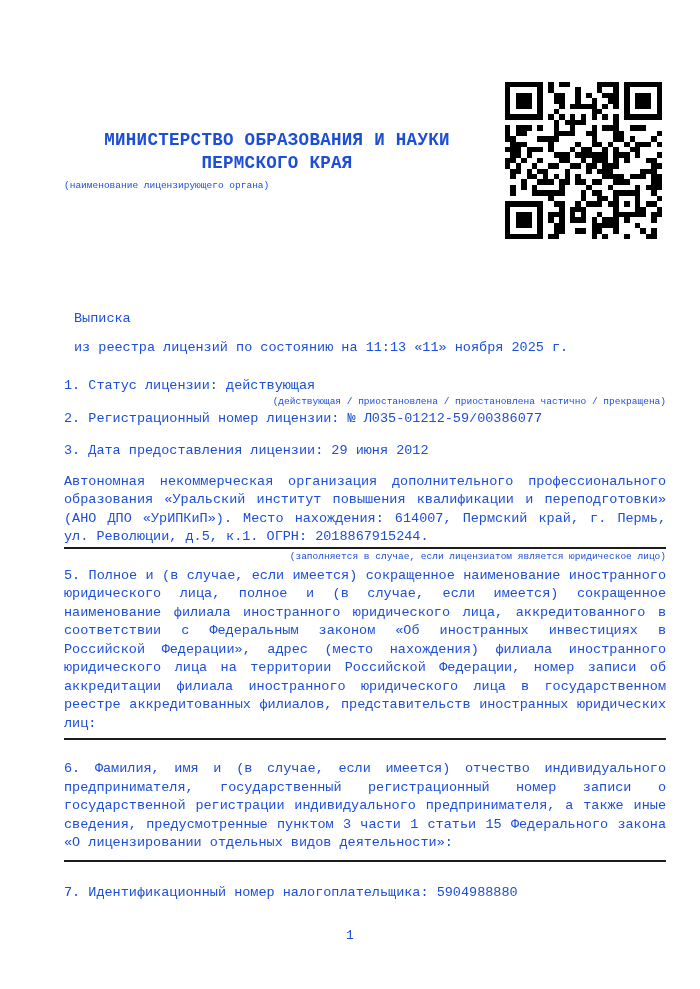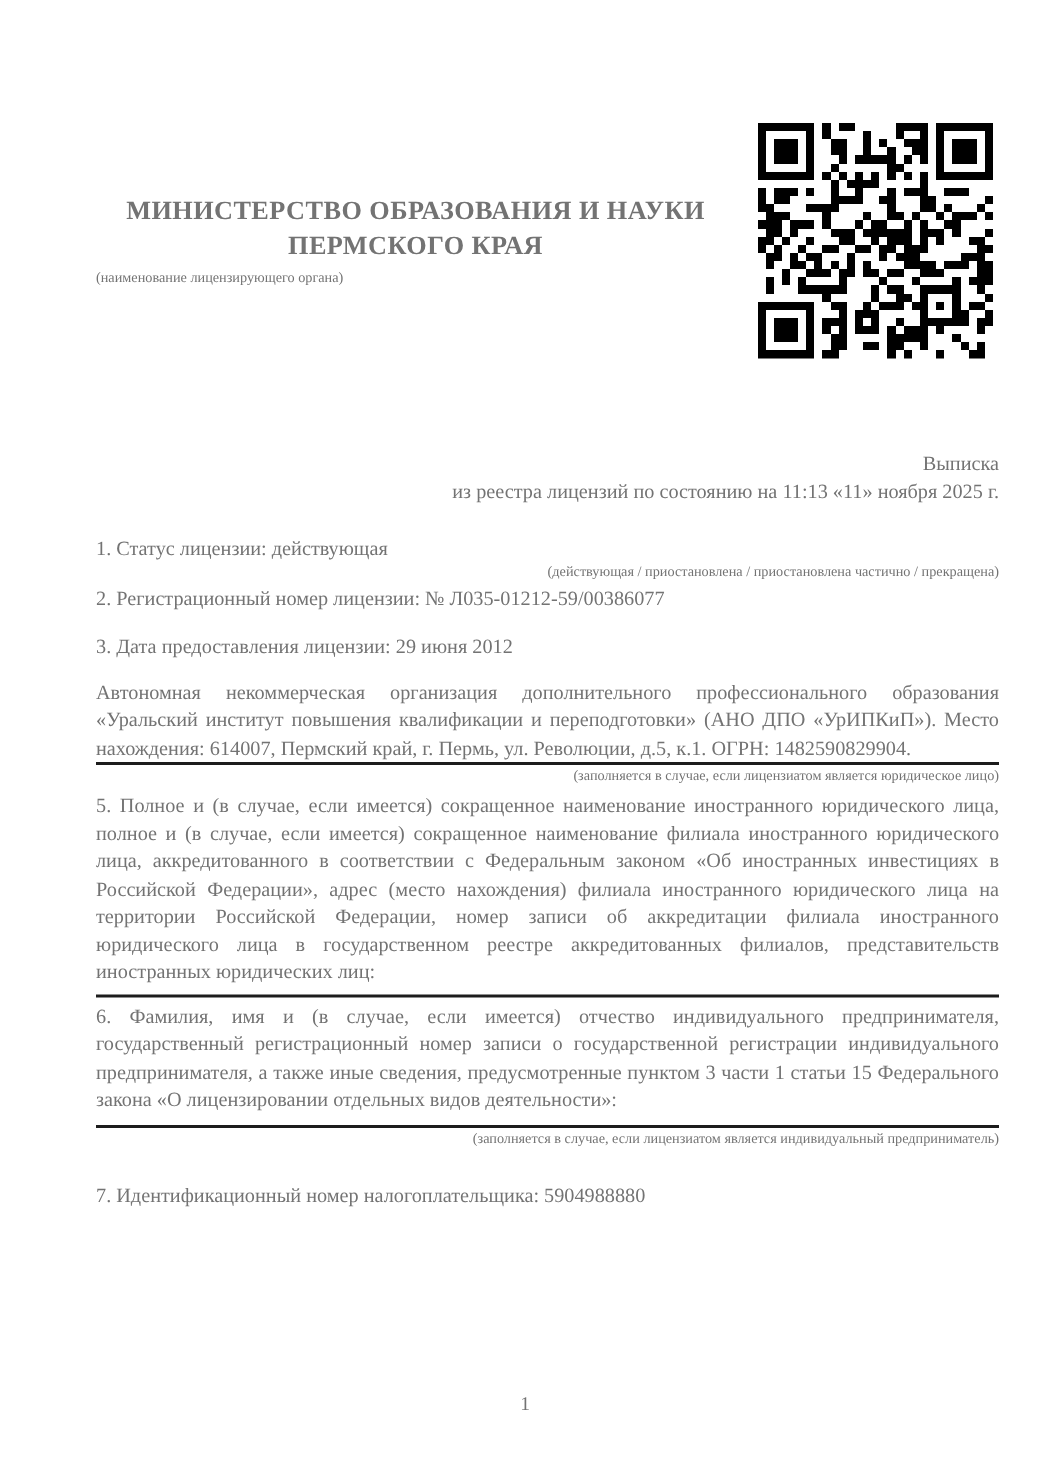--- a/index.html
+++ b/index.html
@@ -1,21 +1,21 @@
 <!DOCTYPE html>
 <html lang="ru"><head>
 <meta charset="utf-8">
 <style>
   html,body{margin:0;padding:0;background:#ffffff;}
   .page{
     position:relative;
     width:700px;height:989px;
     background:#ffffff;
-    color:#737373;
-    font-family:Liberation Serif, serif;
+    color:#1d4ed8;
+    font-family:Liberation Mono, monospace;
     overflow:hidden;
   }
   
   .ministry{
     position:absolute;top:129px;left:64px;width:426px;
     text-align:center;font-weight:bold;
     font-size:17.5px;line-height:23px;
     letter-spacing:.3px;
   }
   .ministry-caption{
@@ -24,29 +24,29 @@
   }
   .qr{
     position:absolute;top:82px;left:505px;width:157px;height:157px;
   }
   .qr svg{display:block;}
   
   .flow{
     position:absolute;top:300px;left:64px;width:602px;
     font-size:13.5px;line-height:18.5px;
   }
-  .doc-title{text-align:right;margin:0;}
+  .doc-title{text-align:left;margin:10px;}
   .item{margin:0;}
   .jp{text-align:justify;margin:0;}
   .m-title{margin-top:20px;}
   .m-i2{margin-top:2px;}
   .m-i3{margin-top:14px;}
   .m-i4{margin-top:12px;}
   .m-i5{margin-top:4px;}
-  .m-i6{margin-top:4px;}
+  .m-i6{margin-top:20px;}
   .m-i7{margin-top:22px;}
   .caption{
     font-size:9.5px;line-height:12px;text-align:right;margin:0;
   }
   .caption.pad{margin-top:2px;}
   .fill-line{
     border:0;border-top:2px solid #1c1c1c;margin:0;height:0;
   }
   .fill-line.gap5{margin-top:5px;}
   .fill-line.gap7{margin-top:7px;}
@@ -485,34 +485,33 @@
 
     <div class="item m-i2">
       <p class="jp">2. Регистрационный номер лицензии: № Л035-01212-59/00386077</p>
     </div>
 
     <div class="item m-i3">
       <p class="jp">3. Дата предоставления лицензии: 29 июня 2012</p>
     </div>
 
     <div class="item m-i4">
-      <p class="jp">Автономная некоммерческая организация дополнительного профессионального образования «Уральский институт повышения квалификации и переподготовки» (АНО ДПО «УрИПКиП»). Место нахождения: 614007, Пермский край, г. Пермь, ул. Революции, д.5, к.1. ОГРН: 1482590829904.</p>
+      <p class="jp">Автономная некоммерческая организация дополнительного профессионального образования «Уральский институт повышения квалификации и переподготовки» (АНО ДПО «УрИПКиП»). Место нахождения: 614007, Пермский край, г. Пермь, ул. Революции, д.5, к.1. ОГРН: 2018867915244.</p>
       <hr class="fill-line">
       <p class="caption pad">(заполняется в случае, если лицензиатом является юридическое лицо)</p>
     </div>
 
     <div class="item m-i5">
       <p class="jp">5. Полное и (в случае, если имеется) сокращенное наименование иностранного юридического лица, полное и (в случае, если имеется) сокращенное наименование филиала иностранного юридического лица, аккредитованного в соответствии с Федеральным законом «Об иностранных инвестициях в Российской Федерации», адрес (место нахождения) филиала иностранного юридического лица на территории Российской Федерации, номер записи об аккредитации филиала иностранного юридического лица в государственном реестре аккредитованных филиалов, представительств иностранных юридических лиц:</p>
       <hr class="fill-line gap5">
     </div>
 
     <div class="item m-i6">
       <p class="jp">6. Фамилия, имя и (в случае, если имеется) отчество индивидуального предпринимателя, государственный регистрационный номер записи о государственной регистрации индивидуального предпринимателя, а также иные сведения, предусмотренные пунктом 3 части 1 статьи 15 Федерального закона «О лицензировании отдельных видов деятельности»:</p>
       <hr class="fill-line gap7">
-      <p class="caption pad">(заполняется в случае, если лицензиатом является индивидуальный предприниматель)</p>
     </div>
 
     <div class="item m-i7">
       <p class="jp">7. Идентификационный номер налогоплательщика: 5904988880</p>
     </div>
 
   </div>
 
   <div class="page-number">1</div>
 

